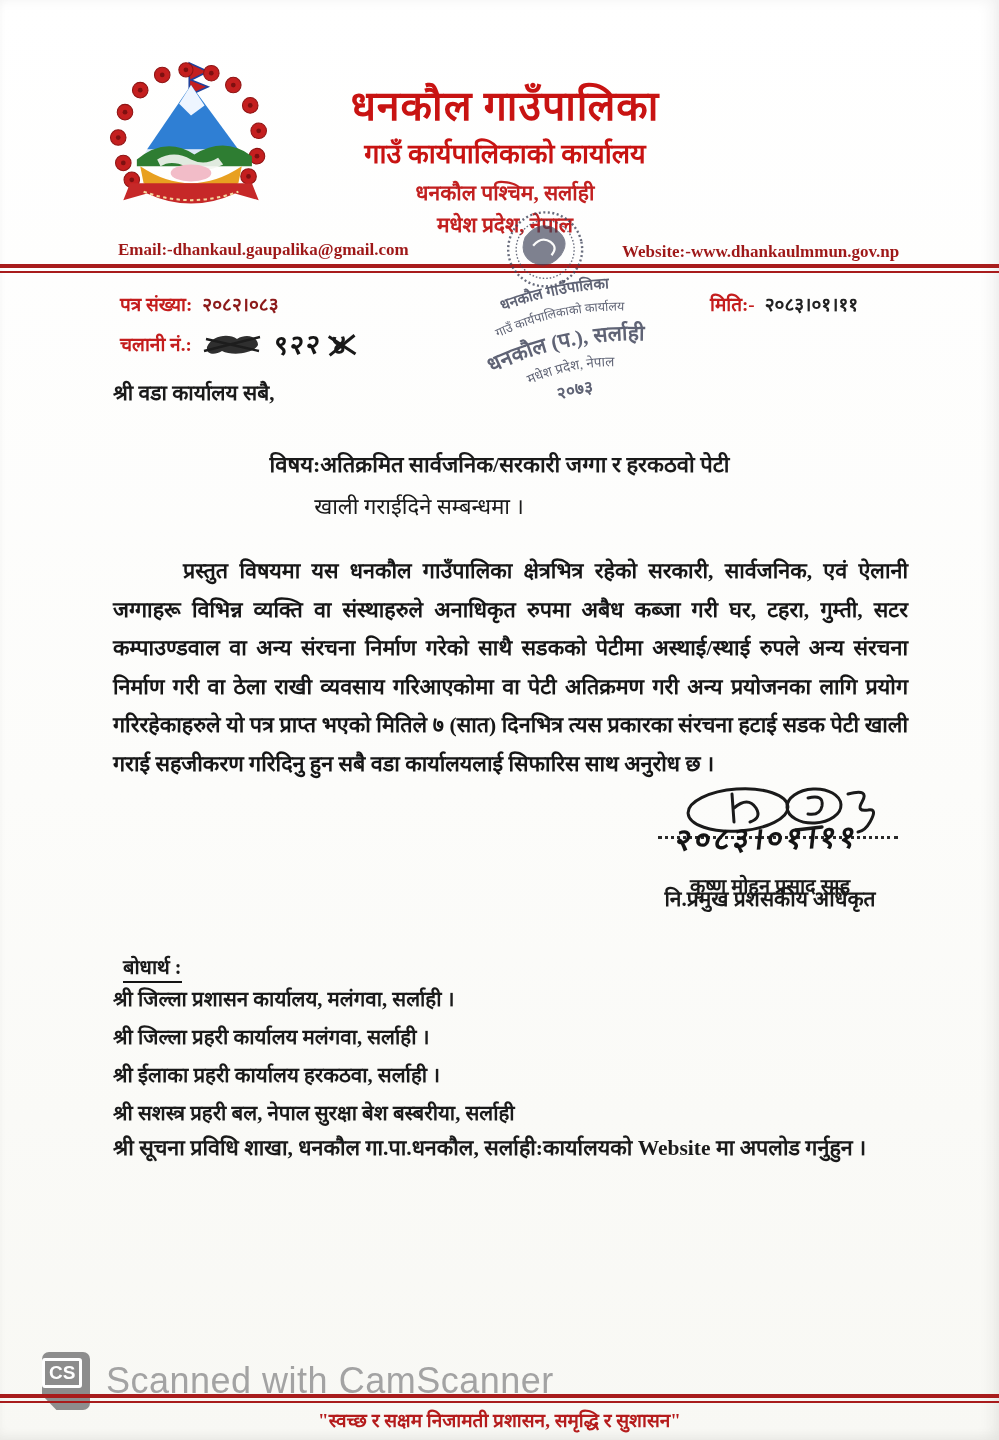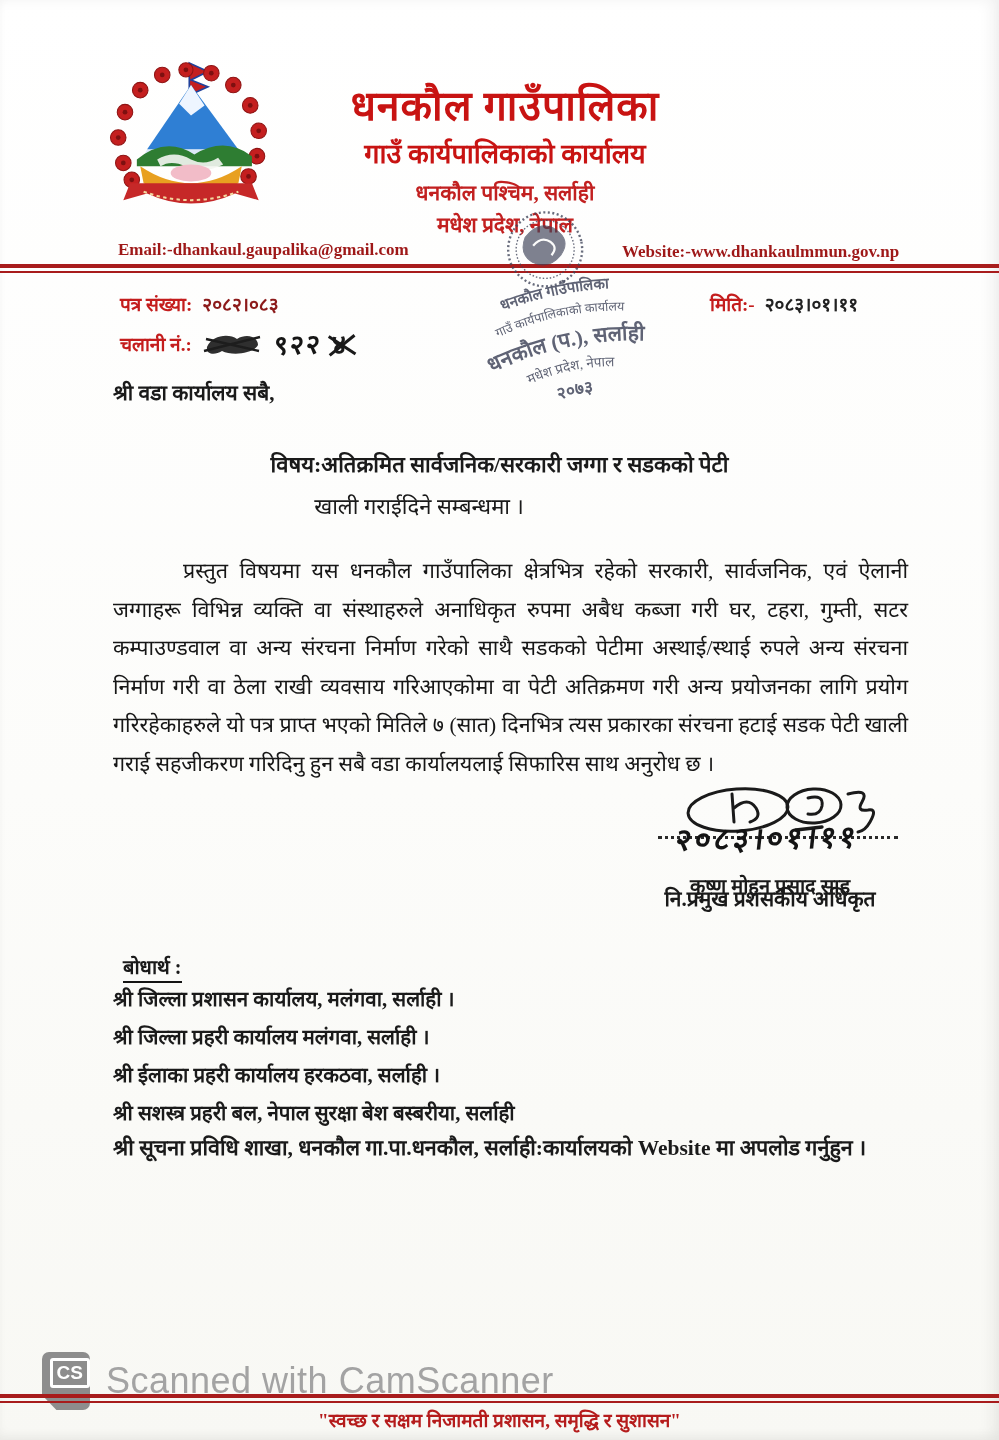--- a/index.html
+++ b/index.html
@@ -50,21 +50,21 @@
   .crossed::after { transform:rotate(-36deg); }
 
   
   .stamp { left:440px; top:200px; width:235px; height:210px;
     transform:rotate(-12deg); z-index:3; opacity:.92; }
 
   
   .recipient { left:113px; top:378px; font-size:21px; font-weight:700; }
   .subject1 { left:0; top:448px; width:999px; text-align:center; font-size:22px; font-weight:700; }
   .subject2 { left:0; top:490px; width:838px; text-align:center; font-size:22px; font-weight:400; }
-  .bodytext { left:113px; top:552px; width:795px; font-size:21.5px; font-weight:400;
+  .bodytext { left:113px; top:552px; width:795px; font-size:21.5px; font-weight:700;
     line-height:38.5px; text-align:justify; text-indent:70px; color:#161616; }
 
   
   .sig-svg { left:680px; top:780px; }
   .sig-dots { left:658px; top:836px; width:240px; border-top:3px dotted #2a2a2a; }
   .sig-date { left:676px; top:816px; font-size:31px; font-weight:600; color:#141414;
     transform:skewX(-7deg) rotate(-1deg); letter-spacing:3px; white-space:nowrap; }
   .sig-name { left:622px; top:856px; width:296px; text-align:center;
     font-size:20px; font-weight:600;margin-top:16px; }
   .sig-desig { left:616px; top:884px; width:308px; text-align:center;
@@ -74,21 +74,21 @@
   .cc-head { left:123px; top:953px; font-size:20px; font-weight:700;
     border-bottom:2px solid #141414; padding-bottom:1px; }
   .cc-item { left:113px; font-size:20.5px; font-weight:600; }
   .cc-0 { top:984px; } .cc-1 { top:1022px; } .cc-2 { top:1060px; } .cc-3 { top:1098px; }
   .cc-4 { top:1128px; width:790px; font-size:21.5px; font-weight:700; line-height:41px; }
 
   
   .cam { left:42px; top:1352px; display:flex; align-items:center; gap:16px;
     font-family:"Liberation Sans","DejaVu Sans",sans-serif; }
   .cam-badge { width:48px; height:58px; background:#8d8d8d; border-radius:7px;
-    display:flex; align-items:flex-start; justify-content:flex-end; padding-top:6px;
+    display:flex; align-items:flex-start; justify-content:flex-start; padding-top:6px;
     clip-path:polygon(0 0,100% 0,100% 100%,30% 100%,0 74%); }
   .cam-badge-inner { border:3px solid #ffffff; border-radius:3px; padding:1px 4px;
     color:#ffffff; font-weight:700; font-size:19px; line-height:22px; }
   .cam-text { color:#a3a3a3; font-size:36px; font-weight:400; letter-spacing:.5px; }
 
   .slogan { left:0; top:1407px; width:999px; text-align:center;
     font-size:19px; font-weight:700; color:#b51c1c; }
 </style>
 </head>
 <body>
@@ -197,21 +197,21 @@
     <span class="meta-label">चलानी नं.:</span>
     <svg width="62" height="30" viewBox="0 0 62 30">
       <path d="M5,18 C10,6 27,4 35,10 C45,4 56,8 56,16 C51,25 30,27 20,22 C12,27 4,25 5,18 Z" fill="#1d1d1d" opacity="0.92"></path>
       <path d="M2,22 L58,8 M4,10 L57,22" stroke="#1d1d1d" stroke-width="2.4" fill="none"></path>
     </svg>
     <span class="hand">९२२</span>
     <span class="crossed">४</span>
   </div>
 
   <div class="abs recipient">श्री वडा कार्यालय सबै,</div>
-  <div class="abs subject1">विषय:अतिक्रमित सार्वजनिक/सरकारी जग्गा र सडकको पेटी</div>
+  <div class="abs subject1">विषय:अतिक्रमित सार्वजनिक/सरकारी जग्गा र हरकठवो पेटी</div>
   <div class="abs subject2">खाली गराईदिने सम्बन्धमा ।</div>
   <div class="abs bodytext">प्रस्तुत विषयमा यस धनकौल गाउँपालिका क्षेत्रभित्र रहेको सरकारी, सार्वजनिक, एवं ऐलानी जग्गाहरू विभिन्न व्यक्ति वा संस्थाहरुले अनाधिकृत रुपमा अबैध कब्जा गरी घर,  टहरा, गुम्ती, सटर कम्पाउण्डवाल वा अन्य संरचना निर्माण गरेको साथै सडकको पेटीमा अस्थाई/स्थाई रुपले  अन्य संरचना निर्माण गरी वा ठेला राखी व्यवसाय गरिआएकोमा वा पेटी अतिक्रमण गरी अन्य प्रयोजनका लागि प्रयोग गरिरहेकाहरुले यो पत्र प्राप्त भएको मितिले ७ (सात) दिनभित्र त्यस प्रकारका संरचना हटाई सडक पेटी खाली गराई सहजीकरण गरिदिनु हुन सबै वडा कार्यालयलाई सिफारिस साथ अनुरोध छ ।</div>
 
   <svg class="abs sig-svg" width="220" height="64" viewBox="0 0 220 64">
     <g stroke="#1a1a1a" stroke-width="3" fill="none" stroke-linecap="round">
       <ellipse cx="58" cy="30" rx="50" ry="21" transform="rotate(-4 58 30)"></ellipse>
       <path d="M52,14 L54,42 M54,28 q14,-12 22,0 q6,10 -6,14"></path>
       <ellipse cx="134" cy="26" rx="27" ry="17" transform="rotate(-3 134 26)"></ellipse>
       <path d="M128,18 q16,-4 14,8 q-2,10 -14,8"></path>
       <path d="M168,14 q22,-6 14,8 q-6,10 6,8 q10,-2 2,12 q-5,9 -12,10"></path>

